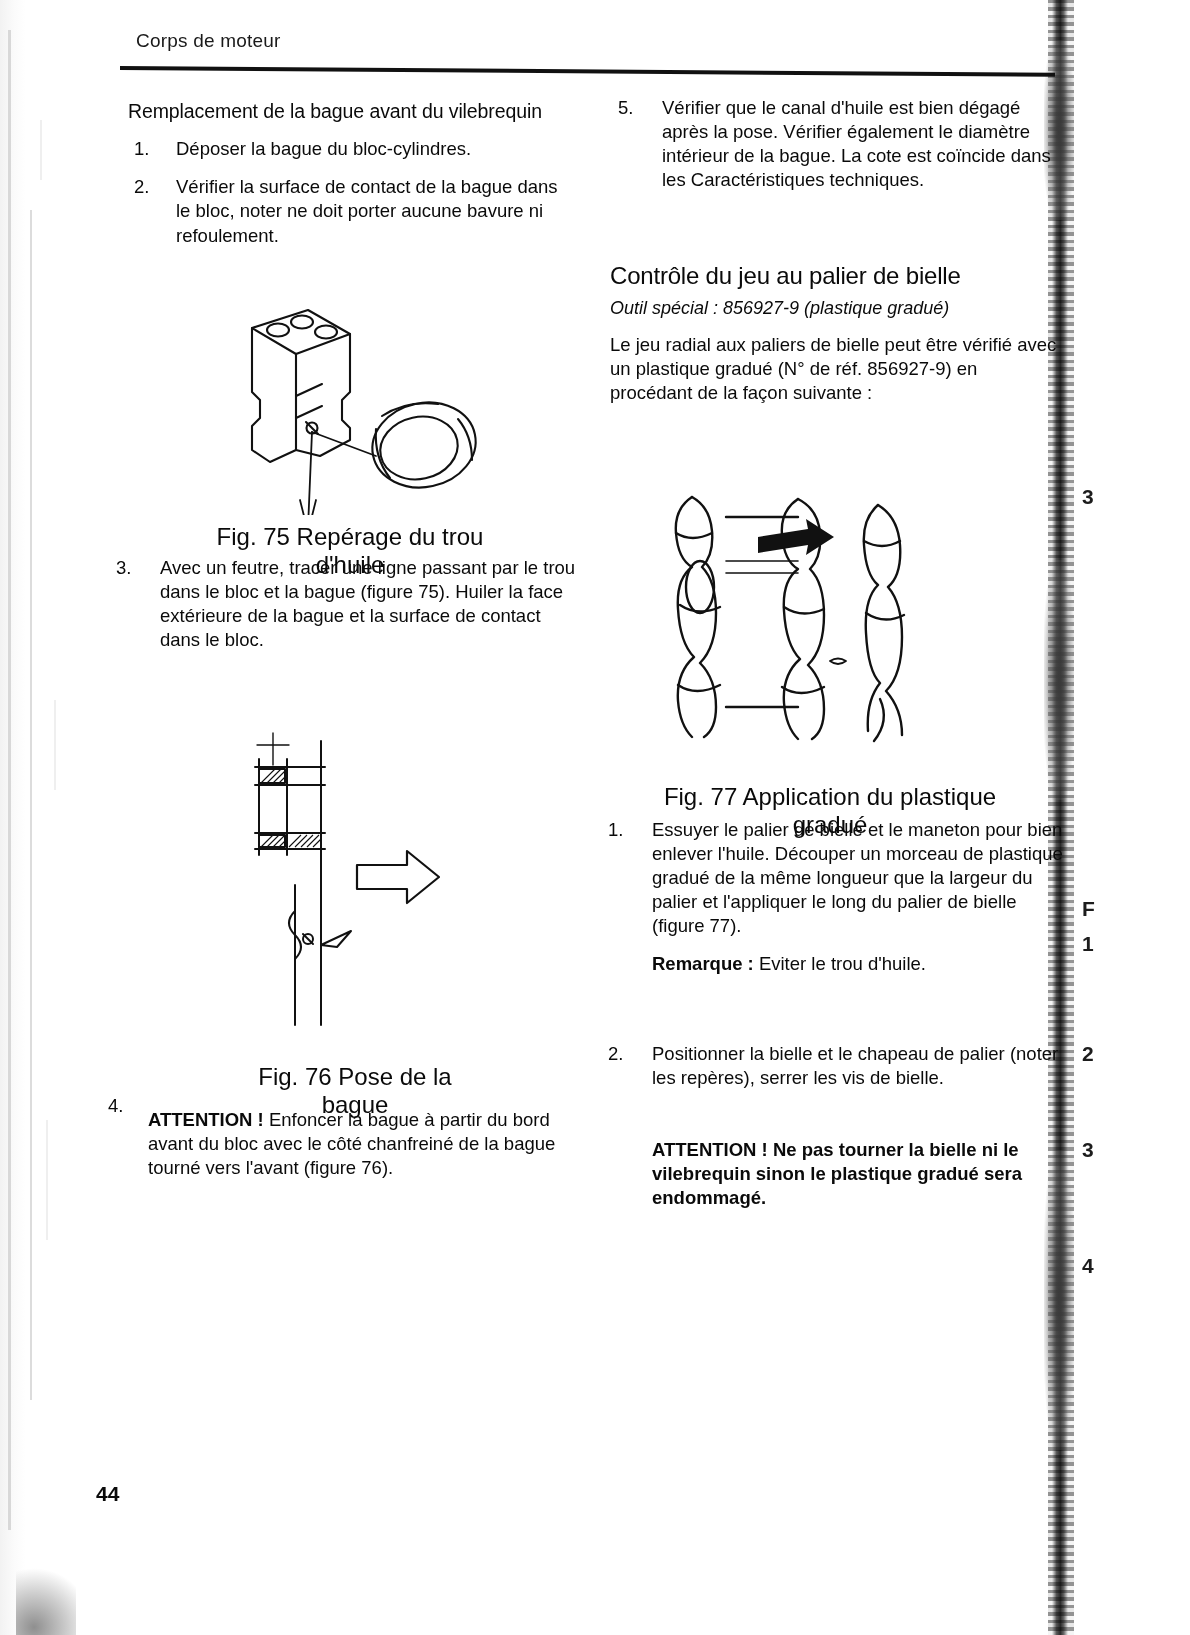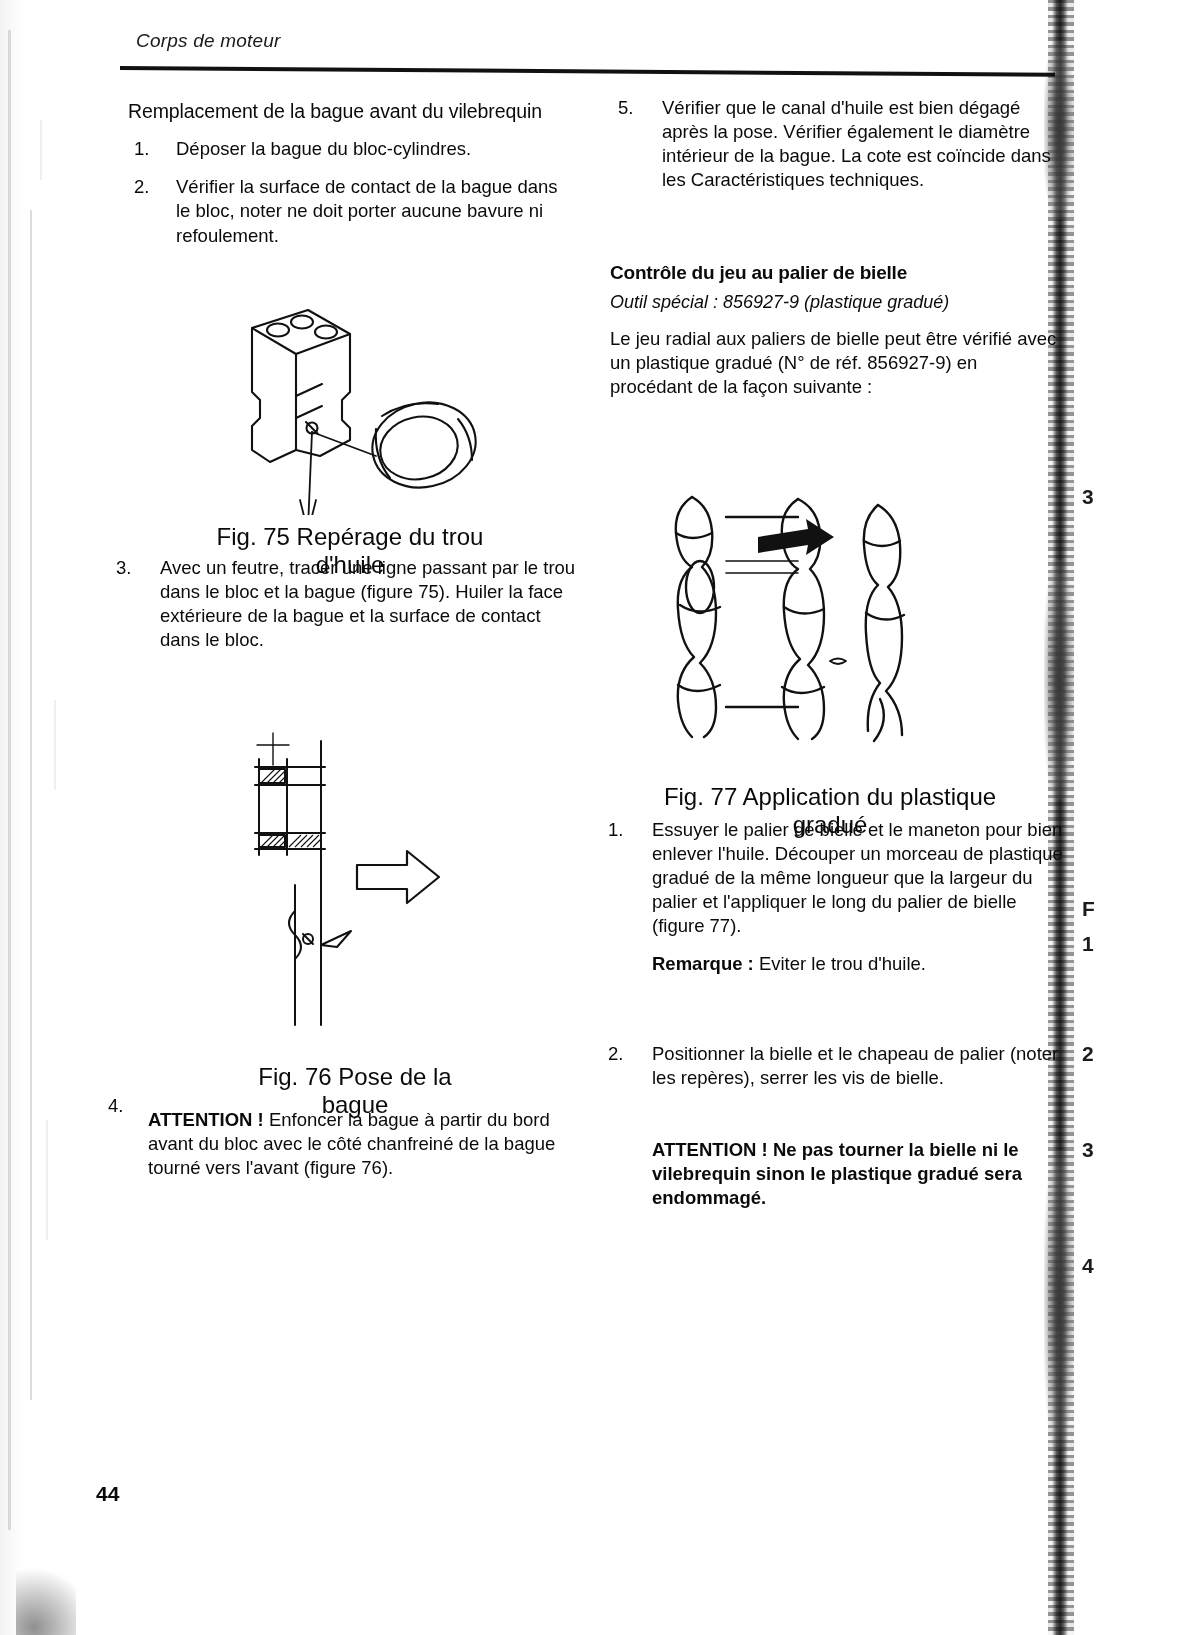--- a/index.html
+++ b/index.html
@@ -85,21 +85,20 @@
     position: absolute;
     left: 1074px; top: 0;
     width: 116px; height: 1635px;
     background: #ffffff;
   }
 
   
   .running-head {
     position: absolute;
     left: 136px; top: 30px;
-    font-style: italic;
     font-size: 19px;
     letter-spacing: .2px;
     color: #1a1a1a;
   }
   .head-rule {
     position: absolute;
     left: 120px; top: 66px;
     width: 935px; height: 4px;
     background: #111;
     transform: rotate(0.42deg);
@@ -119,22 +118,22 @@
   }
 
   h2.sec-title {
     font-size: 19.5px;
     font-weight: normal;
     margin: 12px 0 14px 0;
     letter-spacing: -.1px;
     line-height: 1.2;
   }
   h2.sec-title-big {
-    font-size: 19px;
-    font-weight: bold;
+    font-size: 24px;
+    font-weight: normal;
     margin: 0 0 8px 0;
     letter-spacing: -.2px;
   }
   .subtitle-italic {
     font-style: italic;
     font-size: 18px;
     margin: 0 12px 14px 0;
   }
   .step {
     position: relative;

